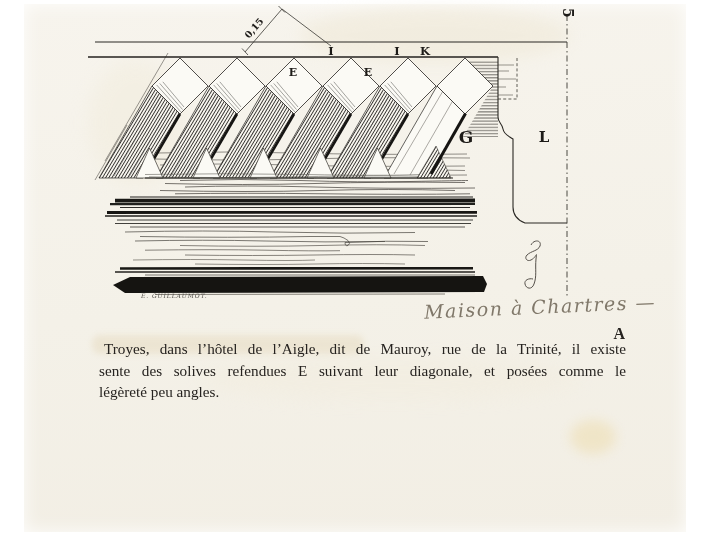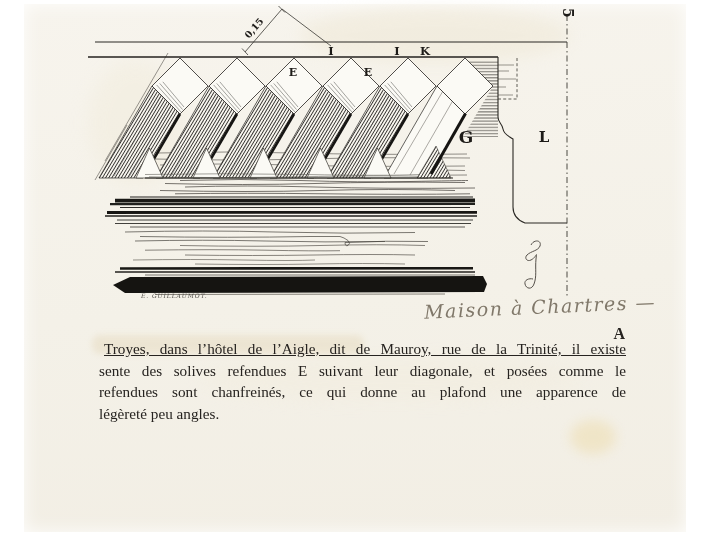--- a/index.html
+++ b/index.html
@@ -18,21 +18,21 @@
   .engraving{position:absolute;left:85px;top:5px;width:500px;height:300px;}
   .handwriting{position:absolute;left:424px;top:295px;width:260px;
       font-family:"DejaVu Serif","Liberation Serif",serif;font-style:italic;
       font-size:19px;color:#80786a;letter-spacing:1.5px;transform:rotate(-2.5deg);
       white-space:nowrap;}
   .initial-a{position:absolute;left:560px;top:325px;width:65px;text-align:right;
       font-size:16px;font-weight:bold;color:#262320;}
   .body-text{position:absolute;left:99px;top:338px;width:527px;
       font-size:15.2px;line-height:21.6px;color:#262320;}
   .line{text-align:justify;text-align-last:justify;white-space:normal;}
-  .line.first{padding-left:5px;text-decoration:underline;}
+  .line.first{padding-left:5px;}
   .line.last{text-align-last:left;}
   svg text{fill:#1d1b18;}
   .lbl{font-family:"DejaVu Serif","Liberation Serif",serif;font-weight:bold;}
   .sig{font-family:"DejaVu Serif",serif;font-style:italic;letter-spacing:.9px;fill:#4c4a45;}
 </style>
 </head>
 <body>
 
 <div class="page">
   <div class="scan-bg"></div>
@@ -184,16 +184,15 @@
     <text x="56" y="293" font-size="6" class="sig">E. GUILLAUMOT.</text>
   </svg>
 
   <div class="handwriting">Maison à Chartres —</div>
 
   <div class="initial-a">A</div>
 
   <div class="body-text">
     <div class="line first">Troyes, dans l’hôtel de l’Aigle, dit de Mauroy, rue de la Trinité, il existe</div>
     <div class="line">sente des solives refendues E suivant leur diagonale, et posées comme le</div>
-    <div class="line">refendues sont chanfreinés, ce qui donne au plafond une apparence de</div>
     <div class="line last">légèreté peu angles.</div>
   </div>
 </div>
 
 </body></html>

